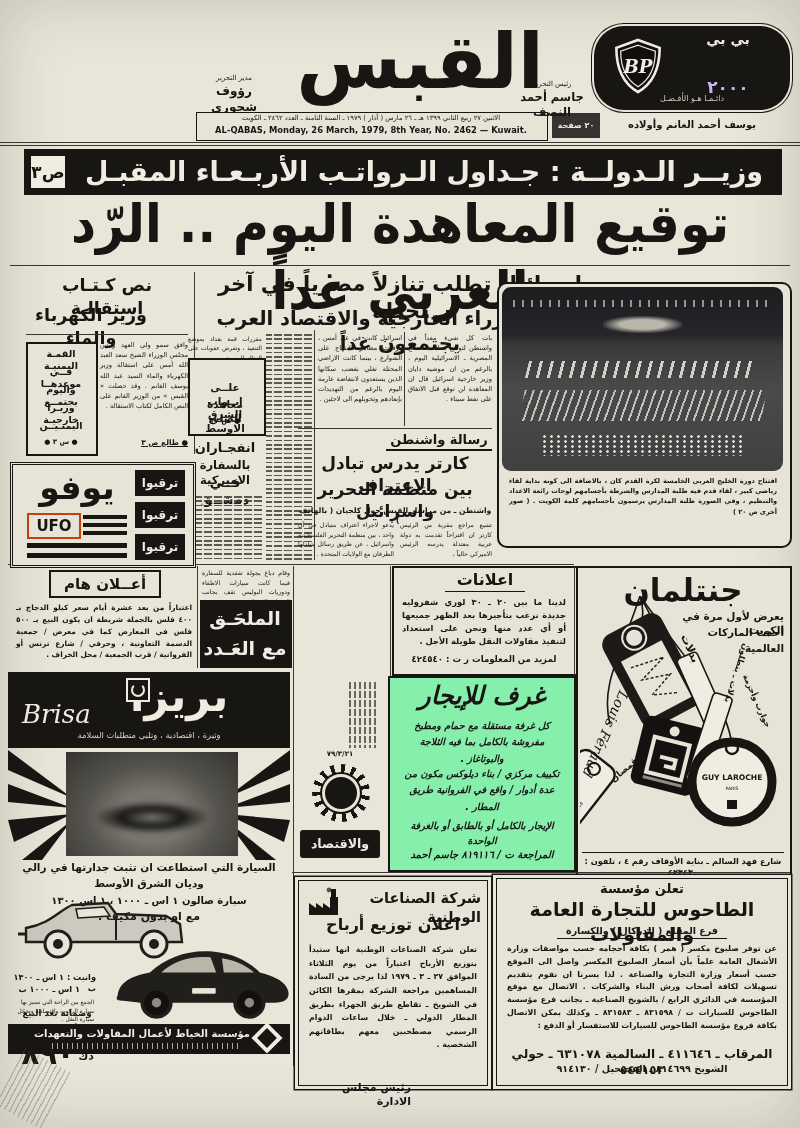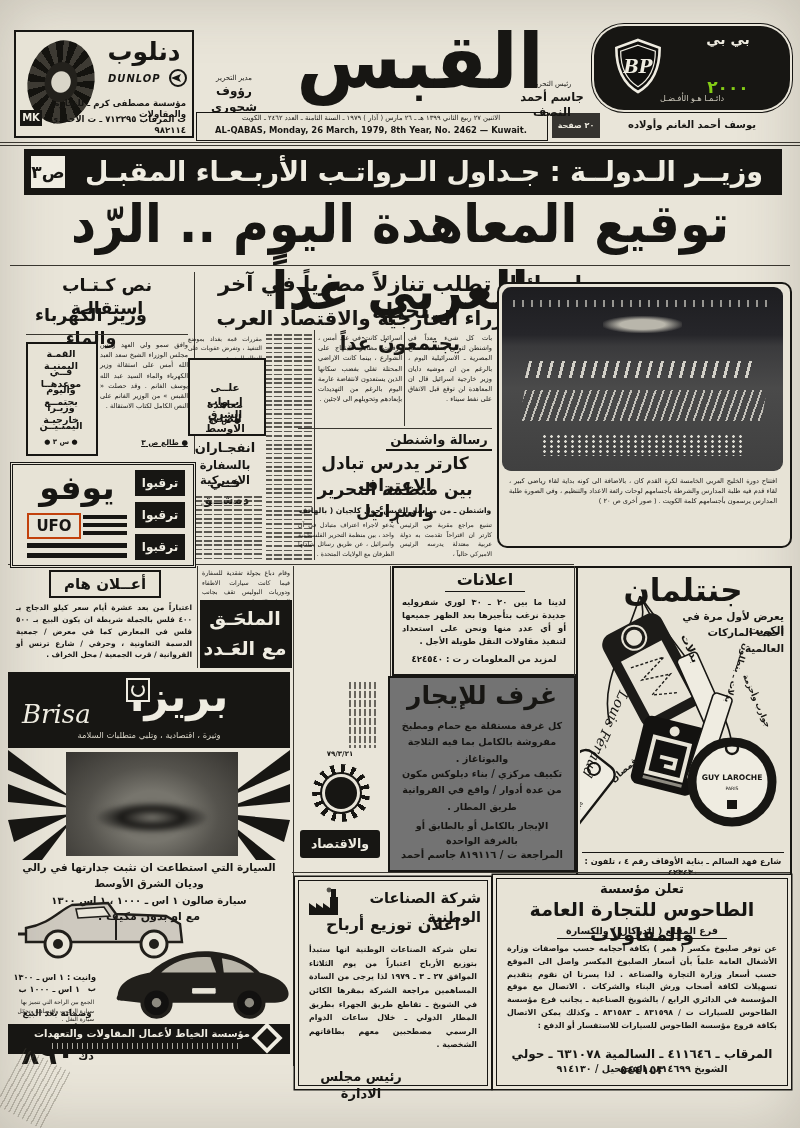--- a/index.html
+++ b/index.html
@@ -42,32 +42,20 @@
   .blurcar::after{content:"";position:absolute;left:18%;top:48%;width:64%;height:30%;border-radius:50%;
     background:radial-gradient(ellipse,#18171500 0,#181715 40%,#18171500 75%);filter:blur(2px);}
   .scrib{position:absolute;opacity:.3;transform:rotate(-62deg);
     background-image:repeating-linear-gradient(to bottom,#544f42 0 1.4px,rgba(0,0,0,0) 1.4px 5px);}
 </style>
 </head>
 <body>
 
 <div class="page">
 
-  <div class="t box" style="left:14px;top:30px;width:176px;height:104px;background:#e7e3d6;">
-    <div class="tire" style="left:8px;top:8px;width:74px;height:84px;transform:rotate(12deg) scaleX(.9);"></div>
-    <div class="t x" style="left:86px;top:4px;width:84px;font-size:25px;text-align:center;">دنلوب</div>
-    <div class="t b ltr" style="left:92px;top:40px;width:60px;font-size:10px;font-style:italic;letter-spacing:1px;">DUNLOP</div>
-    <svg style="position:absolute;left:152px;top:36px;" width="20" height="20" viewBox="0 0 20 20">
-        <circle cx="10" cy="10" r="8" fill="none" stroke="#171613" stroke-width="2"></circle>
-        <path d="M3 10 L13 6 L11 10 L13 14 Z" fill="#171613"></path>
-      </svg>
-    <div class="t b r" style="left:28px;top:66px;width:142px;font-size:8.6px;">مؤسسة مصطفى كرم ـ للتجارة والمقاولات</div>
-    <div class="t b r" style="left:28px;top:82px;width:142px;font-size:8.6px;">ت المرقاب ٧١٣٣٩٥ ـ ت الاحمدي ٩٨٢١١٤</div>
-    <div class="t x inkbg c ltr" style="left:4px;top:78px;width:22px;height:16px;font-size:10px;line-height:16px;">MK</div>
-  </div>
 
   <div class="t c" style="left:198px;top:74px;width:72px;font-size:7px;">مدير التحرير</div>
   <div class="t c x" style="left:194px;top:84px;width:80px;font-size:12px;">رؤوف شحوري</div>
 
   <div class="t inkbg c x" style="left:224px;top:112px;width:60px;height:24px;font-size:11px;line-height:24px;">٥٠ فلسا</div>
 
   <div class="t c x" style="left:295px;top:14px;width:250px;height:96px;font-size:76px;line-height:96px;letter-spacing:-2px;">القبس</div>
 
   <div class="t" style="left:196px;top:112px;width:350px;height:27px;border:1.5px solid #171613;background:#e7e3d6;">
     <div class="t c" style="left:2px;top:1px;width:344px;font-size:6.8px;">الاثنين ٢٧ ربيع الثاني ١٣٩٩ هـ ـ ٢٦ مارس ( آذار ) ١٩٧٩ ـ السنة الثامنة ـ العدد ٢٤٦٢ ـ الكويت</div>
@@ -80,41 +68,41 @@
   <div class="t c x" style="left:506px;top:90px;width:92px;font-size:11.5px;">جاسم أحمد النصف</div>
 
   <div class="t" style="left:594px;top:26px;width:196px;height:112px;">
     <div class="t inkbg" style="left:0;top:0;width:196px;height:84px;border-radius:30px;box-shadow:0 0 0 2px #e9e5d9,0 0 0 3px #171613;">
       <svg style="position:absolute;left:18px;top:12px;" width="52" height="56" viewBox="0 0 60 64">
         <path d="M30 2 L55 11 C55 36 46 53 30 62 C14 53 5 36 5 11 Z" fill="#100f0d" stroke="#efece1" stroke-width="3"></path>
         <path d="M30 8 L50 15 C50 35 43 48 30 56 C17 48 10 35 10 15 Z" fill="none" stroke="#efece1" stroke-width="1.4"></path>
         <text x="30" y="40" font-size="21" font-style="italic" font-weight="bold" fill="#efece1" text-anchor="middle" font-family="DejaVu Serif, serif">BP</text>
       </svg>
       <div class="t x c" style="left:84px;top:4px;width:100px;font-size:14px;color:#efece1;">بي بي</div>
-      <div class="t x c ltr" style="left:84px;top:50px;width:100px;font-size:17px;color:#84cc16;letter-spacing:5px;">٢٠٠٠</div>
+      <div class="t x c ltr" style="left:84px;top:50px;width:100px;font-size:17px;color:#c4b5fd;letter-spacing:5px;">٢٠٠٠</div>
       <div class="t c" style="left:10px;top:68px;width:176px;font-size:8px;color:#cdc9bc;letter-spacing:2px;">دائـمـا هـو الأفـضـل</div>
     </div>
     <div class="t c b" style="left:8px;top:92px;width:180px;font-size:10px;">يوسف أحمد الغانم وأولاده</div>
   </div>
 
   <div class="hr" style="left:0;top:142px;width:800px;"></div>
   <div class="hr" style="left:0;top:145px;width:800px;"></div>
 
   <div class="t inkbg" style="left:24px;top:149px;width:758px;height:46px;">
     <div class="t c x" style="left:50px;top:4px;width:700px;font-size:27px;line-height:38px;">وزيــر الـدولــة : جـداول الـرواتـب الأربـعـاء المقبـل</div>
     <div class="t c x" style="left:7px;top:7px;width:34px;height:32px;background:#efece1;color:#171613;font-size:17px;line-height:32px;">ص٣</div>
   </div>
 
   <div class="t c x" style="left:6px;top:196px;width:788px;font-size:49px;line-height:62px;transform:scaleY(1.08);">توقيع المعاهدة اليوم .. الرّد العربي غداً</div>
   <div class="hr" style="left:10px;top:265px;width:780px;"></div>
 
   <div class="t c x" style="left:190px;top:271px;width:420px;font-size:21px;">اسرائيل تطلب تنازلاً مصرياً في آخر لحظة</div>
   <div class="t c x" style="left:184px;top:306px;width:432px;font-size:19.5px;">بغداد : وزراء الخارجية والاقتصاد العرب يجتمعون غداً</div>
 
-  <div class="t" style="left:497px;top:282px;width:291px;height:262px;border:2px solid #171613;border-radius:10px;background:#e7e3d6;">
+  <div class="t" style="left:497px;top:282px;width:291px;height:262px;border:2px solid #171613;border-radius:10px;background:#e7e3d6;font-weight:bold;">
     <div class="photo" style="left:3px;top:3px;width:281px;height:184px;">
       <div class="pf" style="left:4%;top:7%;width:92%;height:4%;background-image:repeating-linear-gradient(to right,rgba(230,228,218,.6) 0 2px,rgba(0,0,0,0) 2px 9px);"></div>
       <div class="pf" style="left:36%;top:16%;width:28%;height:9%;background:radial-gradient(ellipse,#b9b6ab 0 40%,rgba(0,0,0,0) 75%);"></div>
       <div class="pf" style="left:9%;top:40%;width:82%;height:9%;background-image:repeating-linear-gradient(to right,rgba(236,233,223,.85) 0 3px,rgba(0,0,0,0) 3px 11px);transform:skewX(-14deg);"></div>
       <div class="pf" style="left:7%;top:56%;width:86%;height:17%;background-image:repeating-linear-gradient(100deg,rgba(236,233,223,.75) 0 2px,rgba(0,0,0,0) 2px 8px);transform:skewX(-10deg);"></div>
       <div class="pf" style="left:14%;top:80%;width:72%;height:12%;background-image:radial-gradient(circle,rgba(240,238,228,.9) 0 1px,rgba(0,0,0,0) 1.6px);background-size:7px 5px;"></div>
     </div>
     <div class="t tiny" style="left:10px;top:192px;width:268px;height:62px;">افتتاح دورة الخليج العربي الخامسة لكرة القدم كان ، بالاضافة الى كونه بداية لقاء رياضي كبير ، لقاء قدم فيه طلبة المدارس والشرطة بأجسامهم لوحات رائعة الاعداد والتنظيم ، وفي الصورة طلبة المدارس يرسمون بأجسامهم كلمة الكويت . ( صور أخرى ص ٢٠ )</div>
   </div>
 
@@ -193,21 +181,21 @@
   <div class="t box" style="left:392px;top:566px;width:182px;height:106px;background:#e7e3d6;">
     <div class="t c x" style="left:51px;top:2px;width:80px;font-size:16px;border-bottom:1.5px solid #171613;">اعلانات</div>
     <div class="t j b" style="left:8px;top:28px;width:164px;font-size:8.4px;line-height:1.55;">لدينا ما بين ٢٠ ـ ٣٠ لوري شفروليه جديدة نرغب بتأجيرها بعد الظهر جميعها أو أي عدد منها ونحن على استعداد لتنفيذ مقاولات النقل طويلة الأجل .</div>
     <div class="t c b" style="left:8px;top:86px;width:164px;font-size:8.6px;">لمزيد من المعلومات ر ت : ٤٢٤٥٤٠</div>
   </div>
 
   <div class="vr" style="left:390px;top:566px;height:306px;"></div>
   <div class="vr" style="left:574px;top:566px;height:306px;"></div>
   <div class="vr" style="left:293px;top:566px;height:500px;"></div>
 
-  <div class="t box" style="left:388px;top:676px;width:184px;height:192px;background:#737373;">
+  <div class="t box" style="left:388px;top:676px;width:184px;height:192px;background:#86efac;font-style:italic;">
     <div class="t c x" style="left:12px;top:2px;width:160px;font-size:25px;">غرف للإيجار</div>
     <div class="t c b" style="left:10px;top:40px;width:164px;font-size:9.6px;line-height:1.7;">كل غرفة مستقلة مع حمام ومطبخ مفروشة بالكامل بما فيه الثلاجة والبوتاغاز .</div>
     <div class="t c b" style="left:10px;top:88px;width:164px;font-size:9.6px;line-height:1.7;">تكييف مركزي / بناء ديلوكس مكون من عدة أدوار / واقع في الفروانية طريق المطار .</div>
     <div class="t c b" style="left:10px;top:140px;width:164px;font-size:9.6px;line-height:1.6;">الإيجار بالكامل أو بالطابق أو بالغرفة الواحدة</div>
     <div class="t c x" style="left:10px;top:170px;width:164px;font-size:10px;">المراجعة ت / ٨١٩١١٦ جاسم أحمد</div>
   </div>
 
   <div class="t box" style="left:576px;top:566px;width:212px;height:306px;background:#e7e3d6;">
     <div class="t c x" style="left:6px;top:2px;width:198px;font-size:31px;">جنتلمان</div>
     <div class="t r x" style="left:76px;top:42px;width:130px;font-size:10.5px;">يعرض لأول مرة في الكويت</div>
@@ -341,21 +329,21 @@
 
   <div class="t dbox" style="left:298px;top:880px;width:188px;height:204px;background:#e7e3d6;">
     <svg style="position:absolute;left:8px;top:6px;" width="34" height="30" viewBox="0 0 34 30">
       <rect x="24" y="2" width="5" height="12" fill="#171613"></rect>
       <circle cx="22" cy="3" r="2.4" fill="#171613" opacity=".7"></circle>
       <path d="M2 28 V16 l7 5 v-5 l7 5 v-5 l7 5 V10 h8 v18 Z" fill="#171613"></path>
     </svg>
     <div class="t r x" style="left:44px;top:8px;width:138px;font-size:14.5px;">شركة الصناعات الوطنية</div>
     <div class="t c x" style="left:24px;top:34px;width:140px;font-size:16px;">اعلان توزيع أرباح</div>
     <div class="t j b" style="left:10px;top:62px;width:168px;font-size:7.8px;line-height:1.75;">تعلن شركة الصناعات الوطنية انها ستبدأ بتوزيع الأرباح اعتباراً من يوم الثلاثاء الموافق ٢٧ ـ ٣ ـ ١٩٧٩ لذا يرجى من السادة المساهمين مراجعة الشركة بمقرها الكائن في الشويخ ـ تقاطع طريق الجهراء بطريق المطار الدولي ـ خلال ساعات الدوام الرسمي مصطحبين معهم بطاقاتهم الشخصية .</div>
-    <div class="t b" style="left:12px;top:188px;width:100px;font-size:13px;text-align:center;">رئيس مجلس الادارة</div>
+    <div class="t b" style="left:12px;top:200px;width:100px;font-size:11px;text-align:right;">رئيس مجلس الادارة</div>
   </div>
 
   <div class="t dbox" style="left:496px;top:878px;width:290px;height:206px;background:#e7e3d6;">
     <div class="t c x" style="left:60px;top:2px;width:170px;font-size:13px;">تعلن مؤسسة</div>
     <div class="t c x" style="left:4px;top:18px;width:282px;font-size:19px;">الطاحوس للتجارة العامة والمقاولات</div>
     <div class="t c x" style="left:60px;top:46px;width:170px;font-size:9.5px;border-bottom:1px solid #171613;padding-bottom:1px;">فرع المقلع ( الدركال ) والكسارة</div>
     <div class="t j b" style="left:10px;top:64px;width:270px;font-size:7.9px;line-height:1.62;">عن توفر صلبوخ مكسر ( همر ) بكافة أحجامه حسب مواصفات وزارة الأشغال العامة علماً بأن أسعار الصلبوخ المكسر واصل الى الموقع حسب أسعار وزارة التجارة والصناعة . لذا يسرنا ان نقوم بتقديم تسهيلات لكافة أصحاب ورش البناء والشركات . الاتصال مع موقع المؤسسة في الدائري الرابع / بالشويخ الصناعية ـ بجانب فرع مؤسسة الطاحوس للسيارات ت / ٨٣١٥٩٨ ـ ٨٣١٥٨٣ ـ وكذلك يمكن الاتصال بكافة فروع مؤسسة الطاحوس للسيارات للاستفسار أو الدفع :</div>
     <div class="t c x" style="left:10px;top:168px;width:270px;font-size:12px;">المرقاب ـ ٤١١٦٤٦ ـ السالمية ٦٣١٠٧٨ ـ حولي ٥٤٤١٥٣</div>
     <div class="t c x" style="left:10px;top:184px;width:270px;font-size:9.6px;">الشويخ ٨١٤٦٩٩ ـ الفحيحيل / ٩١٤١٣٠</div>
   </div>

